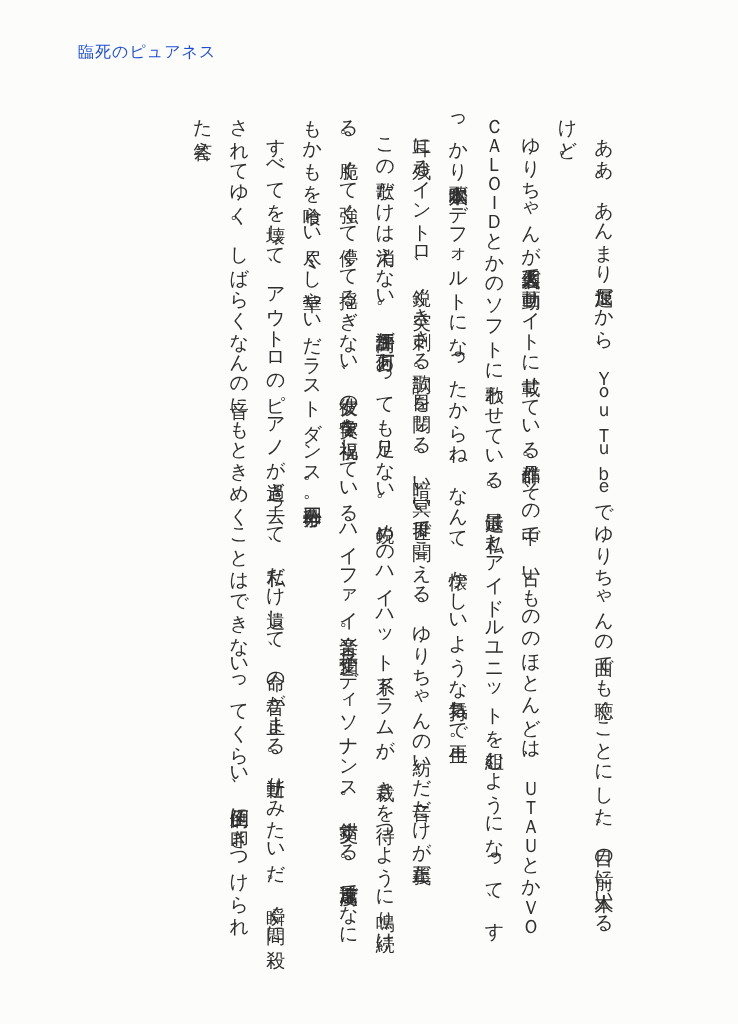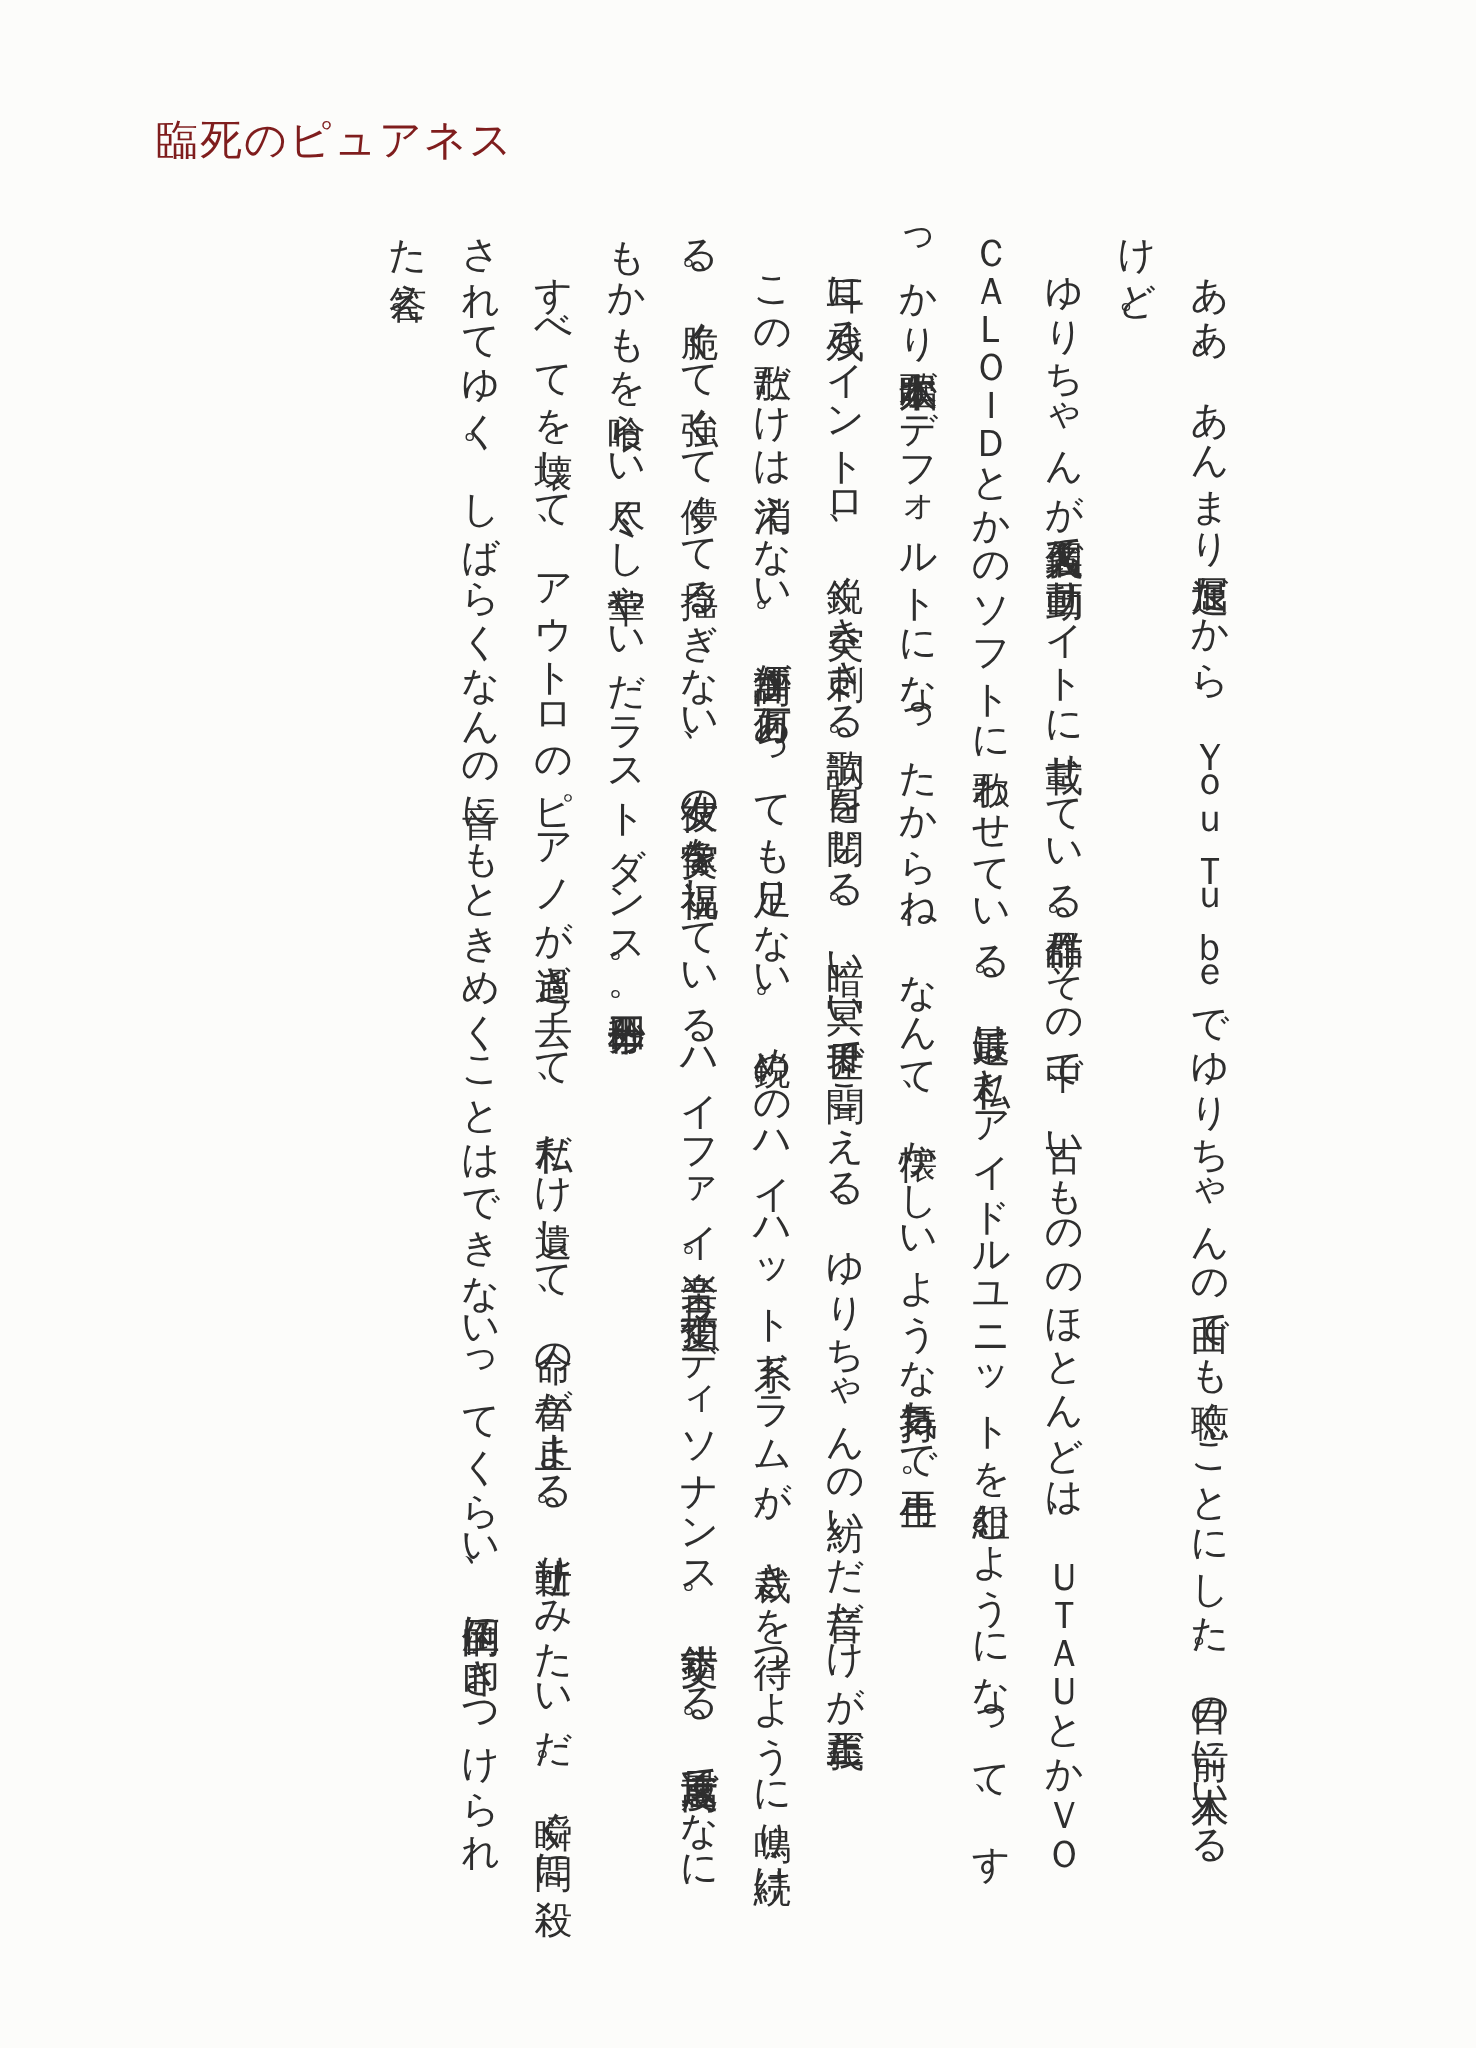--- a/index.html
+++ b/index.html
@@ -14,24 +14,24 @@
     font-family: "Liberation Serif", "DejaVu Serif", serif;
     color: #2e2e2e;
   }
   .page {
     position: absolute;
     inset: 0;
   }
   .header-title {
     position: absolute;
     left: 78px;
-    top: 56px;
-    font-size: 21px;
+    top: 42px;
+    font-size: 16px;
     letter-spacing: 1px;
-    color: #7f1d1d;
+    color: #1d4ed8;
     white-space: nowrap;
   }
   .tategaki {
     position: absolute;
     top: 106px;
     right: 116px;
     height: 838px;          
     writing-mode: vertical-rl;
     -webkit-writing-mode: vertical-rl;
     text-orientation: upright;

